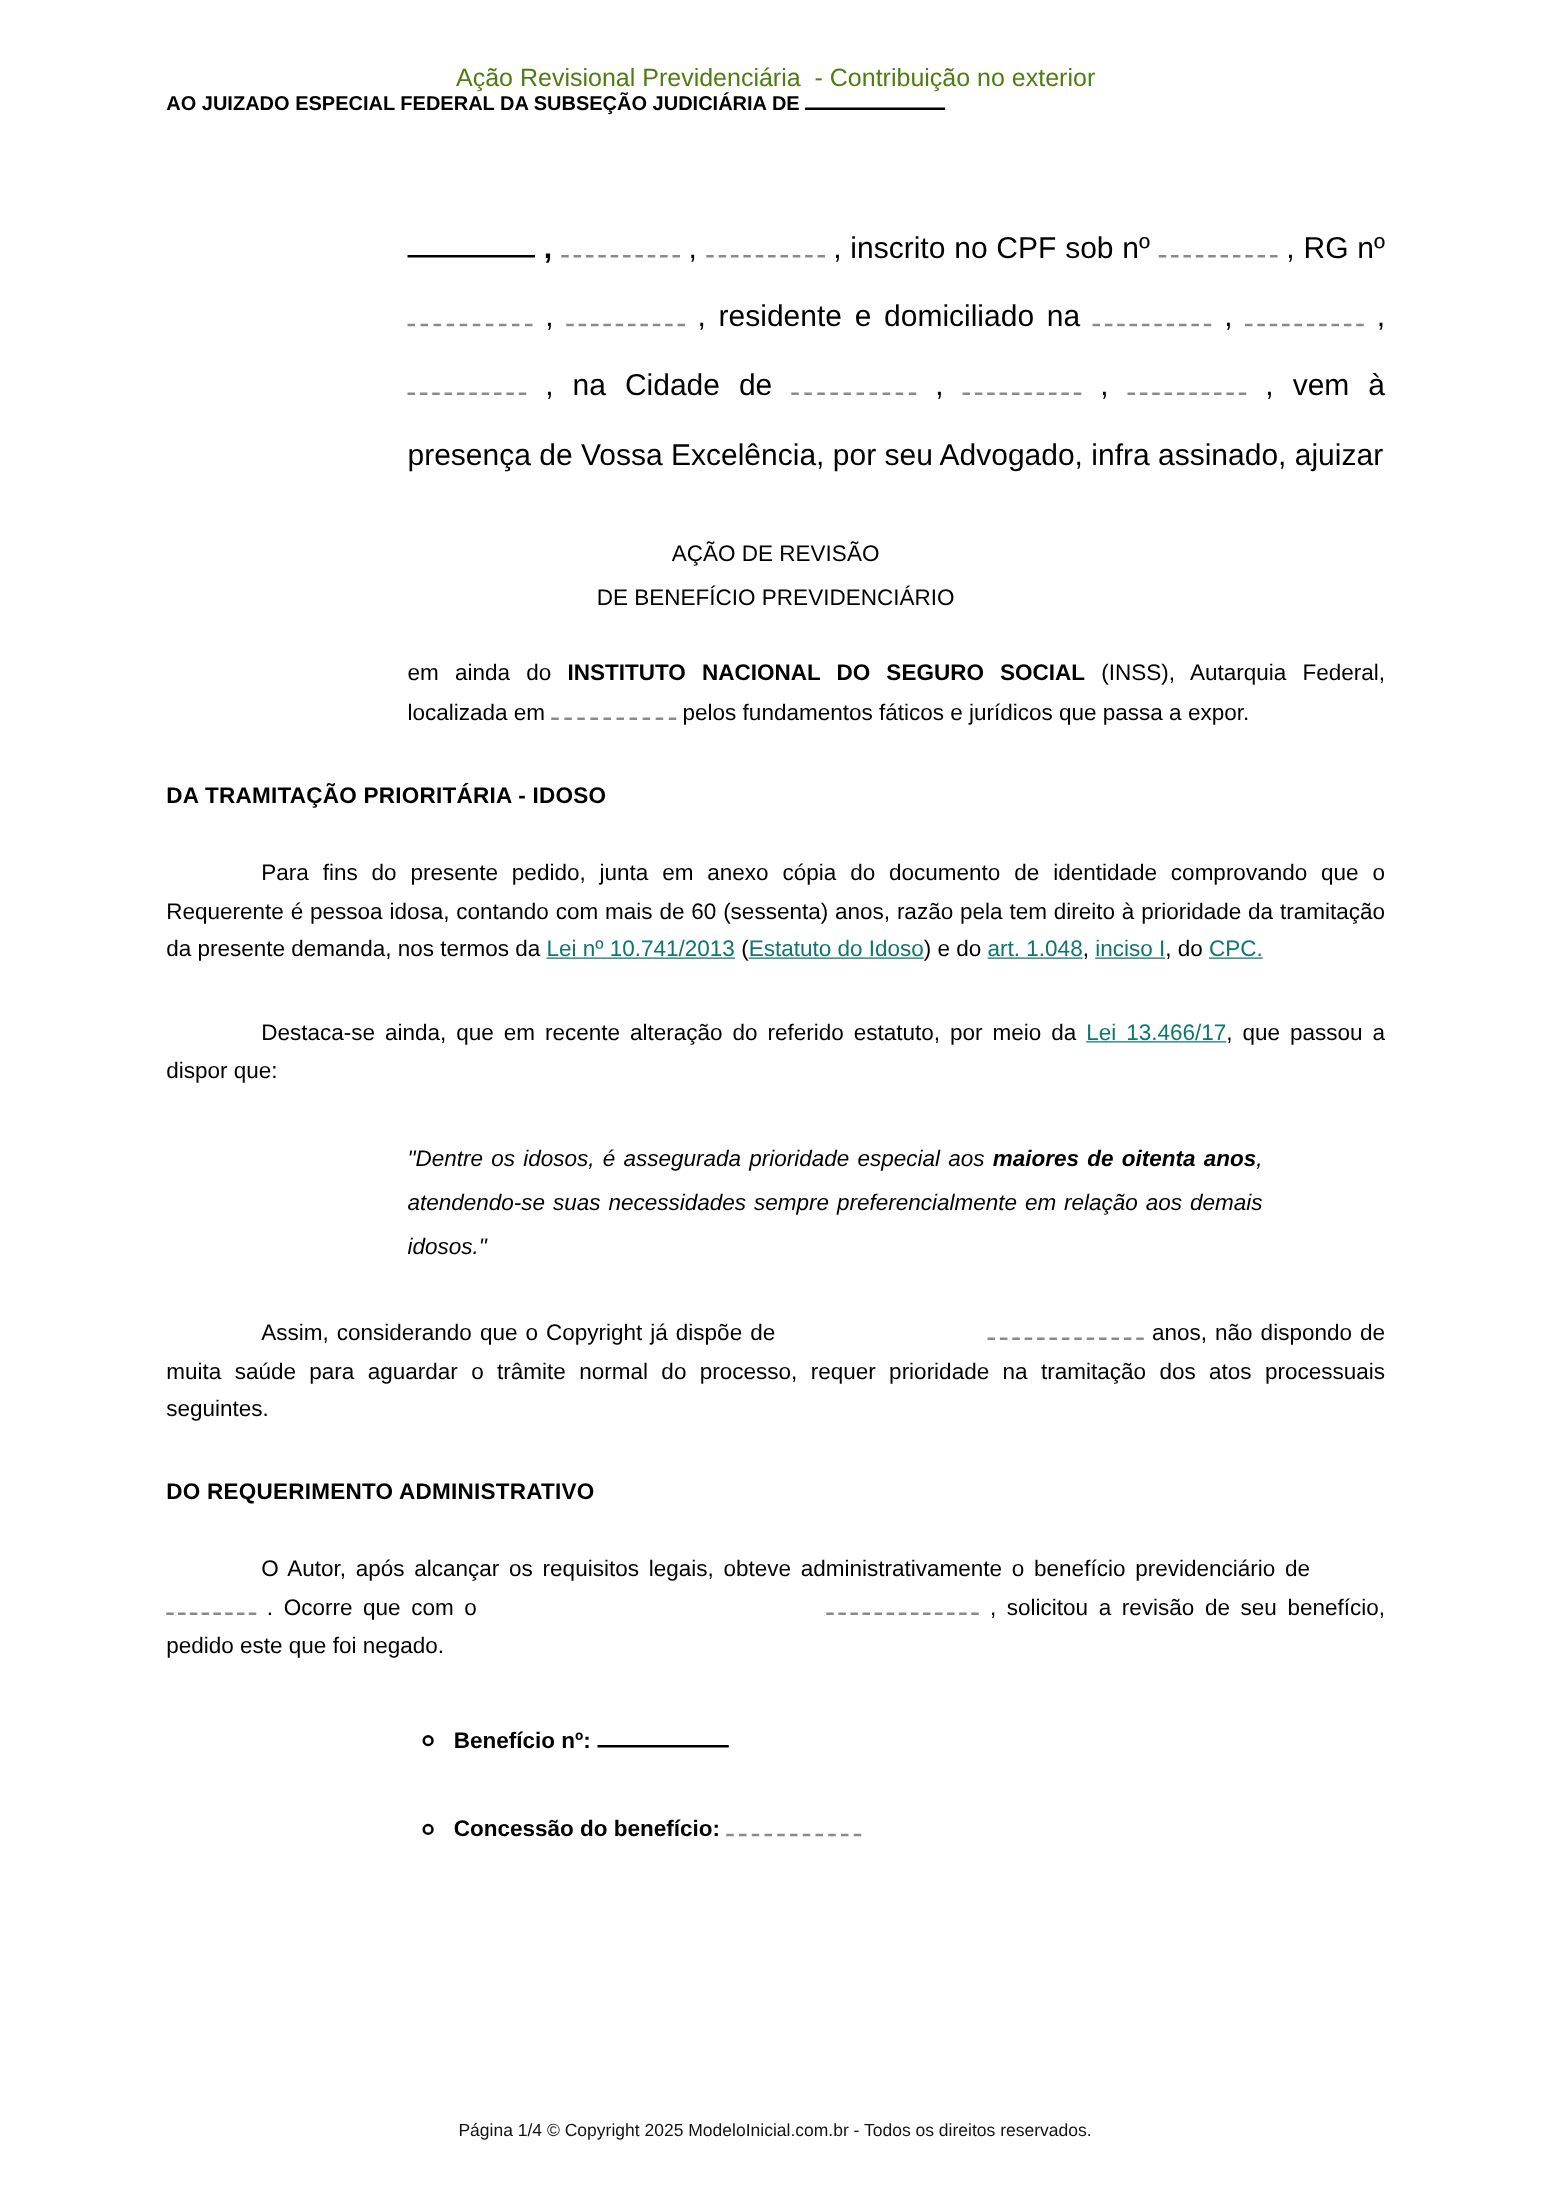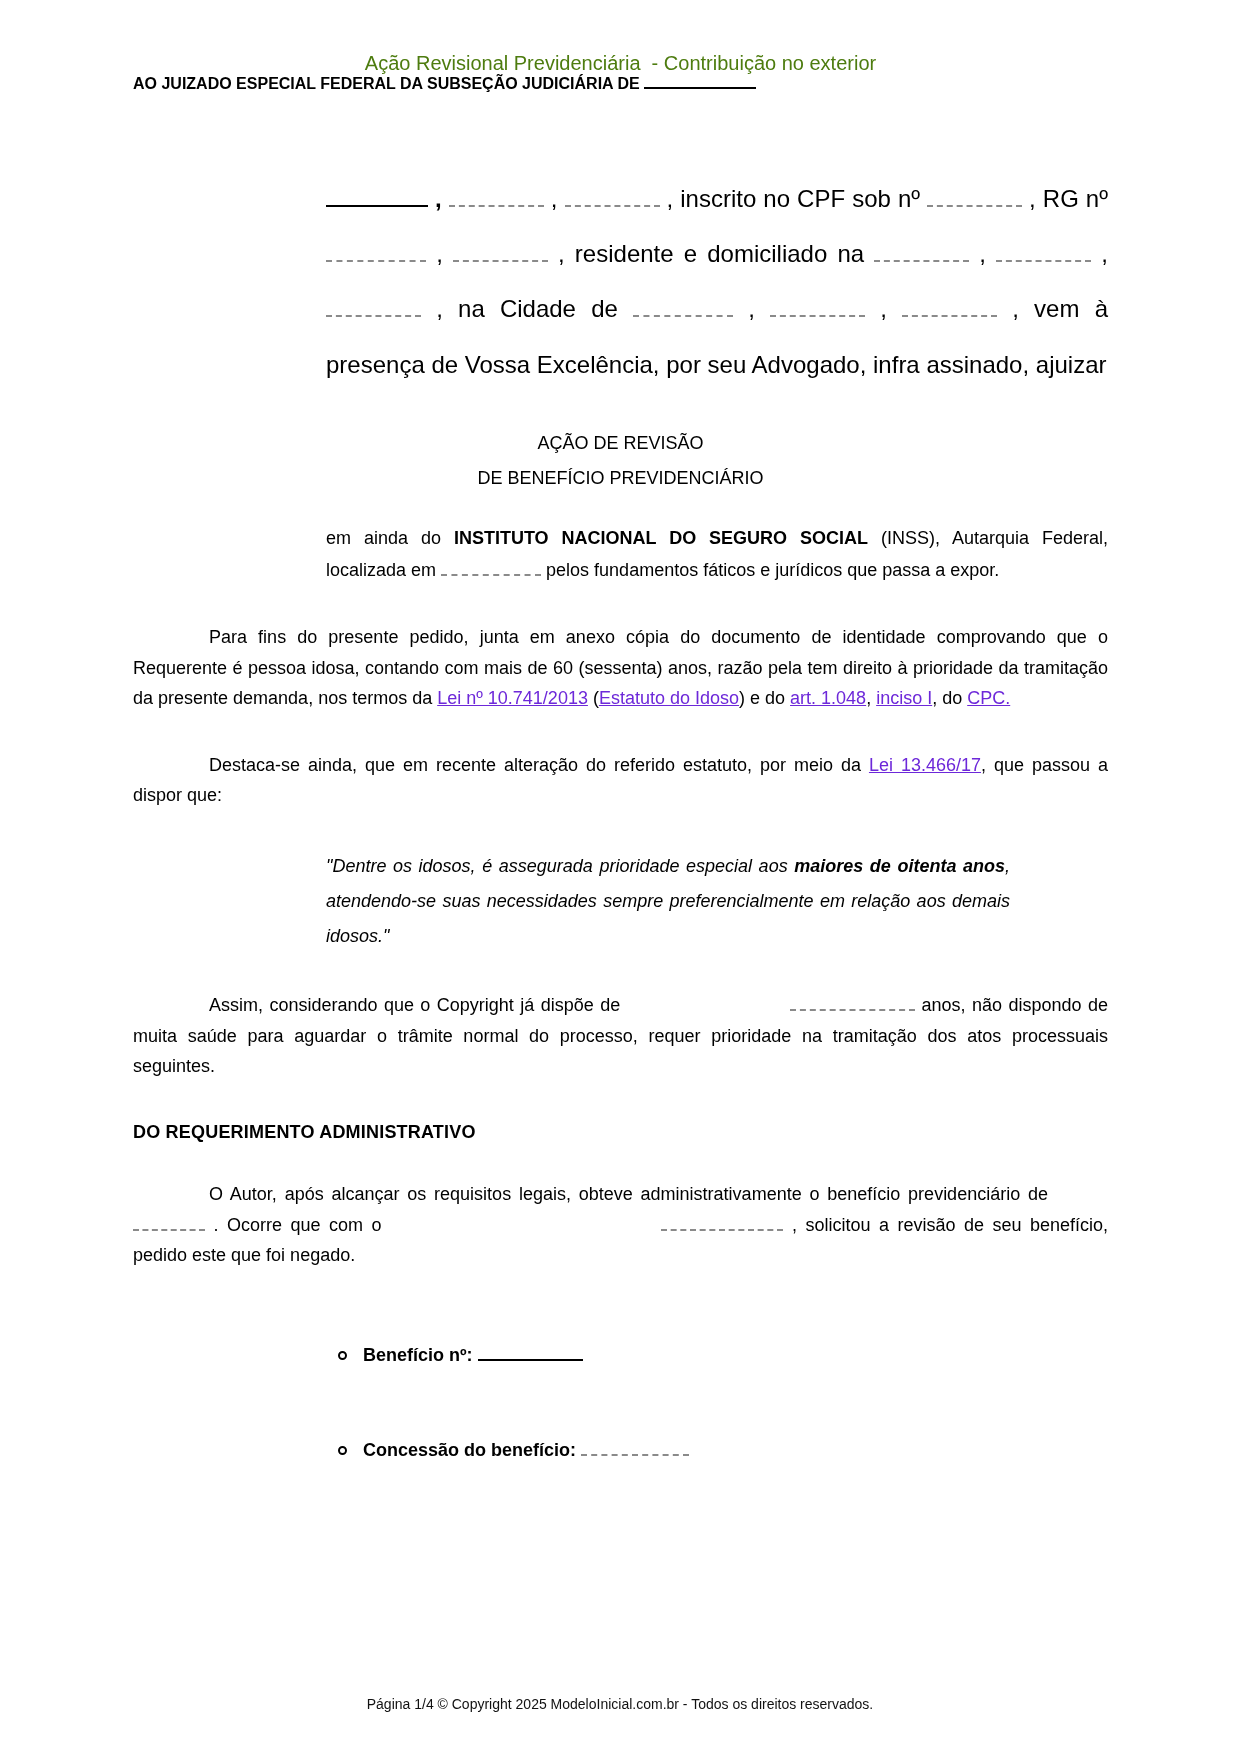--- a/index.html
+++ b/index.html
@@ -26,34 +26,34 @@
 
   .section-heading { margin-top:40px; font-size:18px; font-weight:bold; letter-spacing:.2px; }
 
   .para { margin-top:36px; font-size:18px; line-height:1.7; text-align:justify; text-indent:76px; }
 
   .quote {
     margin-top:38px; margin-left:193px; margin-right:98px;
     font-size:18px; line-height:1.95; text-align:justify;
   }
 
-  .bullet { margin-top:74px; margin-left:205px; font-size:18px; display:flex; align-items:baseline; }
+  .bullet { margin-top:50px; margin-left:205px; font-size:18px; display:flex; align-items:baseline; }
   .bullet .marker {
     width:9px; height:9px; border:2px solid #000; border-radius:50%;
     flex:none; align-self:center; margin-right:16px;
   }
 
   .blank { display:inline-block; height:13px; vertical-align:baseline; }
   .blank.solid { border-bottom:2px solid #000; }
   .blank.dim   { border-bottom:2px dashed #8a8a8a; }
   .gap { display:inline-block; height:1px; }
 
   .b { font-weight:bold; }
   .i { font-style:italic; }
-  .link { color:#6d28d9; text-decoration:underline; cursor:pointer; }
+  .link { color:#0f766e; text-decoration:underline; cursor:pointer; }
 
   .footer {
     position:absolute; left:0; right:0; bottom:42px;
     text-align:center; font-size:14px; color:#111;
   }
 </style>
 </head>
 <body>
 
 <div class="page">
@@ -64,20 +64,21 @@
 
   <div class="qualification"><span class="blank solid" style="width: 102px;"></span><span class="b"> ,  </span><span class="blank dim" style="width: 95px;"></span><span class=""> , </span><span class="blank dim" style="width: 95px;"></span><span class=""> ,  inscrito no CPF sob nº </span><span class="blank dim" style="width: 95px;"></span><span class=""> , RG nº </span><span class="blank dim" style="width: 100px;"></span><span class="">  , </span><span class="blank dim" style="width: 95px;"></span><span class=""> , residente e domiciliado na </span><span class="blank dim" style="width: 95px;"></span><span class=""> , </span><span class="blank dim" style="width: 95px;"></span><span class=""> , </span><span class="blank dim" style="width: 95px;"></span><span class="">  , na Cidade de </span><span class="blank dim" style="width: 100px;"></span><span class="">  , </span><span class="blank dim" style="width: 95px;"></span><span class="">  , </span><span class="blank dim" style="width: 95px;"></span><span class="">  , vem à presença de Vossa Excelência, por seu Advogado, infra assinado, ajuizar</span></div>
 
   <div class="action-heading">
     <div>AÇÃO DE REVISÃO</div>
     <div>DE BENEFÍCIO PREVIDENCIÁRIO</div>
   </div>
 
   <div class="emface"><span class="">em ainda do </span><span class="b">INSTITUTO NACIONAL DO SEGURO SOCIAL</span><span class=""> (INSS), Autarquia Federal, localizada em </span><span class="blank dim" style="width: 100px;"></span><span class="">  pelos fundamentos fáticos e jurídicos que passa a expor.</span></div>
 
+  <div class="section-heading">DA TRAMITAÇÃO PRIORITÁRIA - IDOSO</div>
 
   <div class="para"><span class="">Para fins do presente pedido, junta em anexo cópia do documento de identidade comprovando que o Requerente é pessoa idosa, contando com mais de 60 (sessenta) anos, razão pela tem direito à prioridade da tramitação da presente demanda, nos termos da </span><span class="link">Lei nº 10.741/2013</span><span class=""> (</span><span class="link">Estatuto do Idoso</span><span class="">) e do </span><span class="link">art. 1.048</span><span class="">, </span><span class="link">inciso I</span><span class="">, do </span><span class="link">CPC.</span></div>
 
   <div class="para"><span class="">Destaca-se ainda, que em recente alteração do referido estatuto, por meio da </span><span class="link">Lei 13.466/17</span><span class="">, que passou a dispor que:</span></div>
 
   <div class="quote"><span class="i">"Dentre os idosos, é assegurada prioridade especial aos </span><span class="b i">maiores de oitenta anos</span><span class="i">, atendendo-se suas necessidades sempre preferencialmente em relação aos demais idosos."</span></div>
 
   <div class="para"><span class="">Assim, considerando que o Copyright já dispõe de</span><span class="gap" style="width: 170px;"></span><span class="blank dim" style="width: 125px;"></span><span class="">  anos, não dispondo de muita saúde para aguardar o trâmite normal do processo, requer prioridade na tramitação dos atos processuais seguintes.</span></div>
 
   <div class="section-heading">DO REQUERIMENTO ADMINISTRATIVO</div>

